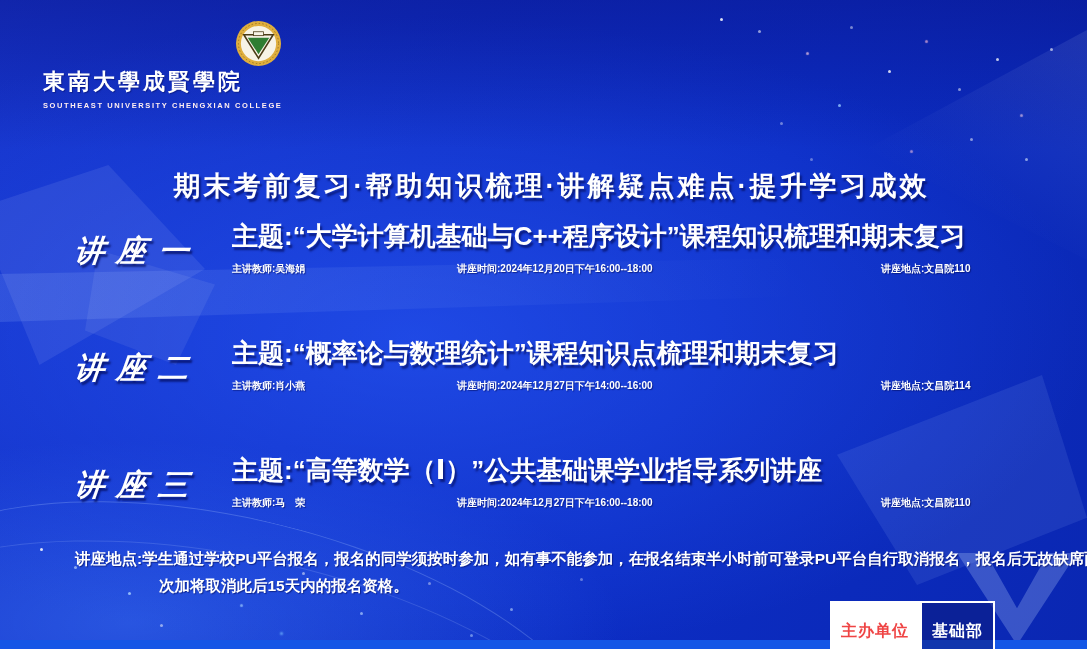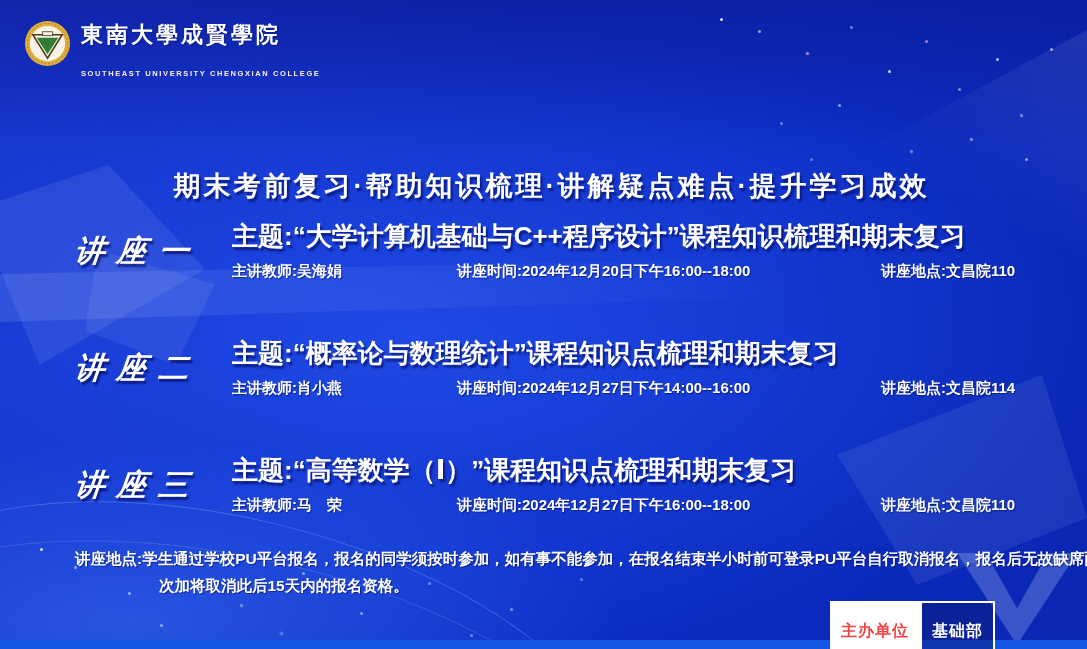--- a/index.html
+++ b/index.html
@@ -53,27 +53,27 @@
   .dots-bl { left:40px; top:548px;
     box-shadow: 34px 18px rgba(210,230,255,.6), 88px 44px rgba(170,210,255,.8),
       150px 10px rgba(255,255,255,.45), 200px 56px 1px rgba(160,205,255,.7),
       262px 24px rgba(255,255,255,.5), 320px 64px rgba(185,215,255,.65),
       388px 34px rgba(255,255,255,.4), 470px 60px rgba(200,225,255,.55),
       240px 84px 2px rgba(120,190,255,.8), 120px 76px rgba(255,255,255,.5),
       540px 30px rgba(255,255,255,.35), 430px 86px rgba(190,220,255,.5); }
   .bottom-strip { left:0; bottom:0; width:100%; height:9px; background:#1457e6; }
 
   
-  .brand { position:absolute; left:24px; top:20px; display:flex; align-items:flex-start; }
+  .brand { position:absolute; left:33px; top:20px; display:flex; align-items:flex-end;flex-direction:column; }
   .logo { width:47px; height:47px; flex:0 0 auto; }
   .brand-text { margin-left:10px; }
   .brand-zh { font-size:22px; letter-spacing:3px; font-weight:700;
     font-family:"Liberation Serif","DejaVu Serif",serif;
     text-shadow:1px 1px 1px rgba(10,20,110,.6); }
-  .brand-en { font-size:7.5px; letter-spacing:1.6px; margin-top:19px; font-weight:700;
+  .brand-en { font-size:7.5px; letter-spacing:1.6px; margin-top:4px; font-weight:700;
     color:#ffeef0; }
 
   
   .title { position:absolute; left:0; top:68px; width:100%; text-align:center;
     font-size:66px; font-weight:900; letter-spacing:10px; margin:0;
     text-shadow:4px 5px 3px rgba(4,14,95,.8); white-space:nowrap; }
   .subtitle { position:absolute; left:8px; top:168px; width:100%; text-align:center;
     font-size:27px; font-weight:800; letter-spacing:3px; margin:0;
     text-shadow:2px 3px 2px rgba(4,14,95,.7); white-space:nowrap; }
 
@@ -81,21 +81,21 @@
   .lecture-row { position:absolute; left:75px; right:74px; display:flex; }
   .row-1 { top:219px; } .row-2 { top:336px; } .row-3 { top:453px; }
   .lec-label { width:157px; flex:0 0 auto; font-size:30px; font-weight:900;
     font-style:italic; letter-spacing:12px; padding-top:12px; white-space:nowrap;
     text-shadow:2px 3px 2px rgba(4,14,95,.75);
     font-family:"Liberation Serif","DejaVu Serif",serif; transform:skewX(-6deg); }
   .lec-content { flex:1; }
   .lec-topic { font-size:26px; font-weight:900; margin:0 0 8px 0; white-space:nowrap;
     text-shadow:2px 3px 2px rgba(4,14,95,.7); }
   .lec-details { display:grid; grid-template-columns:225px 424px auto;
-    font-size:15px; font-weight:700; text-shadow:1px 1px 1px rgba(4,14,95,.6);
+    font-size:10px; font-weight:700; text-shadow:1px 1px 1px rgba(4,14,95,.6);
     white-space:nowrap; }
   .lec-details b { font-weight:800; }
 
   
   .signup { position:absolute; left:75px; top:546px; width:948px;
     font-size:15.5px; font-weight:700; line-height:1.72;
     padding-left:84px; text-indent:-84px;
     text-shadow:1px 1px 1px rgba(4,14,95,.6); }
   .signup .lbl { font-weight:900; }
 
@@ -162,21 +162,21 @@
         <span><b>主讲教师:</b><span>肖小燕</span></span>
         <span><b>讲座时间:</b><span>2024年12月27日下午14:00--16:00</span></span>
         <span><b>讲座地点:</b><span>文昌院114</span></span>
       </div>
     </div>
   </div>
 
   <div class="lecture-row row-3">
     <div class="lec-label">讲座三</div>
     <div class="lec-content">
-      <p class="lec-topic">主题:“高等数学（Ⅰ）”课程知识点梳理和期末复习</p>
+      <p class="lec-topic">主题:“高等数学（Ⅰ）”公共基础课学业指导系列讲座</p>
       <div class="lec-details">
         <span><b>主讲教师:</b><span>马　荣</span></span>
         <span><b>讲座时间:</b><span>2024年12月27日下午16:00--18:00</span></span>
         <span><b>讲座地点:</b><span>文昌院110</span></span>
       </div>
     </div>
   </div>
 
   <div class="signup">
     <span class="lbl">讲座地点:</span><span>学生通过学校PU平台报名，报名的同学须按时参加，如有事不能参加，在报名结束半小时前可登录PU平台自行取消报名，报名后无故缺席两次加将取消此后15天内的报名资格。</span>

